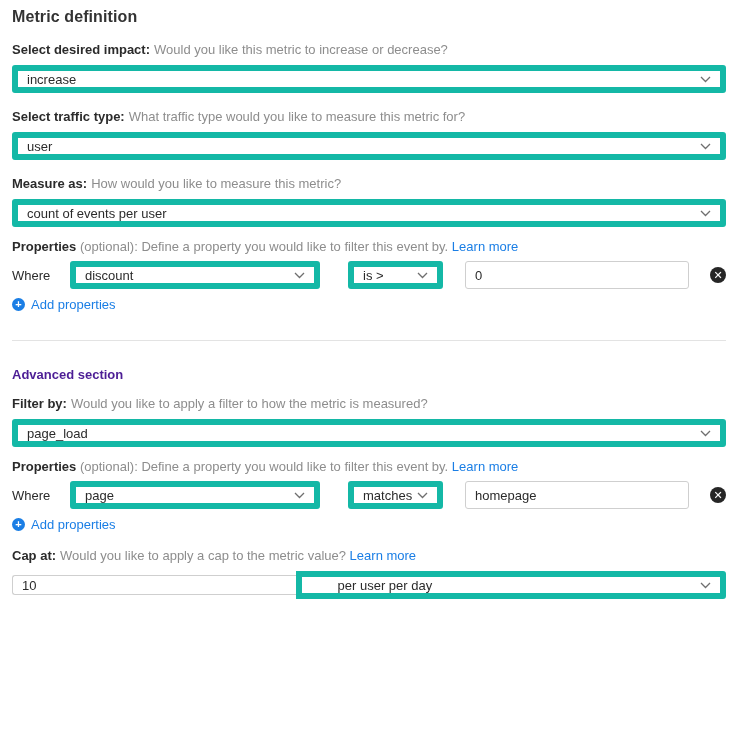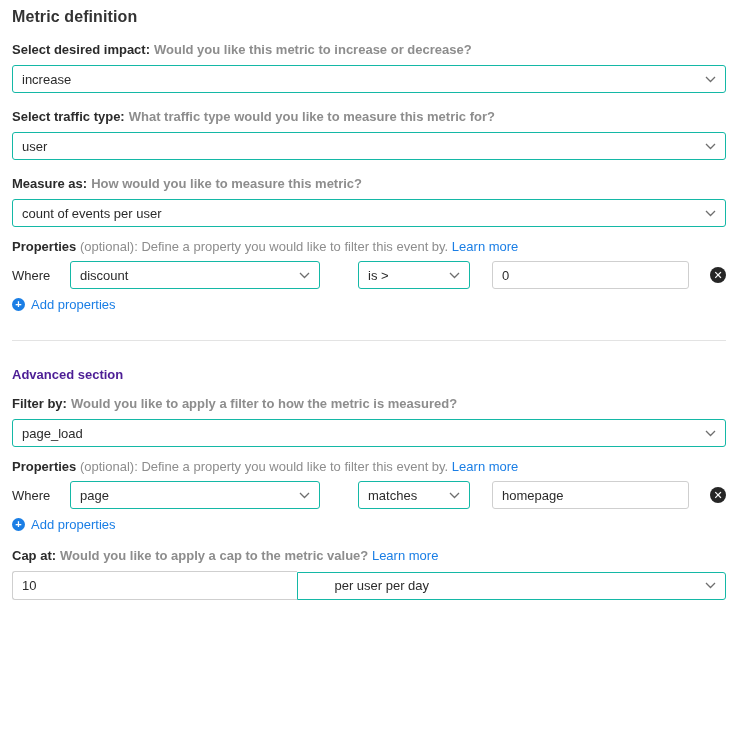--- a/index.html
+++ b/index.html
@@ -39,33 +39,32 @@
   }
   .q-label {
     font-weight: bold;
     color: #2b2b2b;
     font-size: 13px;
   }
   .q-help {
     color: #8d8d8d;
     font-size: 13px;
     margin-left: 4px;
-    font-weight: bold;
   }
   .link {
     color: #1a7ee5;
     text-decoration: none;
     cursor: pointer;
   }
 
   .select {
     position: relative;
     width: 100%;
     height: 28px;
-    border: 1px solid #14b8a6;
+    border: 6px solid #14b8a6;
     border-radius: 3px;
     background: #ffffff;
     display: flex;
     align-items: center;
     padding: 0 26px 0 9px;
     font-size: 13px;
     color: #2b2b2b;
     cursor: pointer;
     margin-bottom: 16px;
   }
@@ -97,21 +96,21 @@
   .where-label {
     width: 46px;
     font-size: 13px;
     color: #2b2b2b;
     flex: 0 0 auto;
   }
   .where-row .select {
     margin-bottom: 0;
   }
   .sel-prop { width: 250px; flex: 0 0 auto; }
-  .sel-op { width: 112px; flex: 0 0 auto; margin-left: 26px; }
+  .sel-op { width: 95px; flex: 0 0 auto; margin-left: 16px; }
   .val-input {
     flex: 1 1 auto;
     margin-left: 10px;
     height: 28px;
     border: 1px solid #cfcfcf;
     border-radius: 3px;
     padding: 0 9px;
     font-size: 13px;
     font-family: "Liberation Sans", sans-serif;
     color: #2b2b2b;
@@ -166,21 +165,21 @@
     margin: 28px 0 26px 0;
   }
 
   .cap-row {
     display: flex;
     align-items: center;
     margin-top: 6px;
   }
   .cap-input {
     width: 494px;
-    height: 29px;
+    height: 20px;
     border: 1px solid #cfcfcf;
     border-right: none;
     border-radius: 3px 0 0 3px;
     padding: 4px 9px;
     font-size: 13px;
     font-family: "Liberation Sans", sans-serif;
     color: #2b2b2b;
     background: #fff;
   }
   .cap-select {

